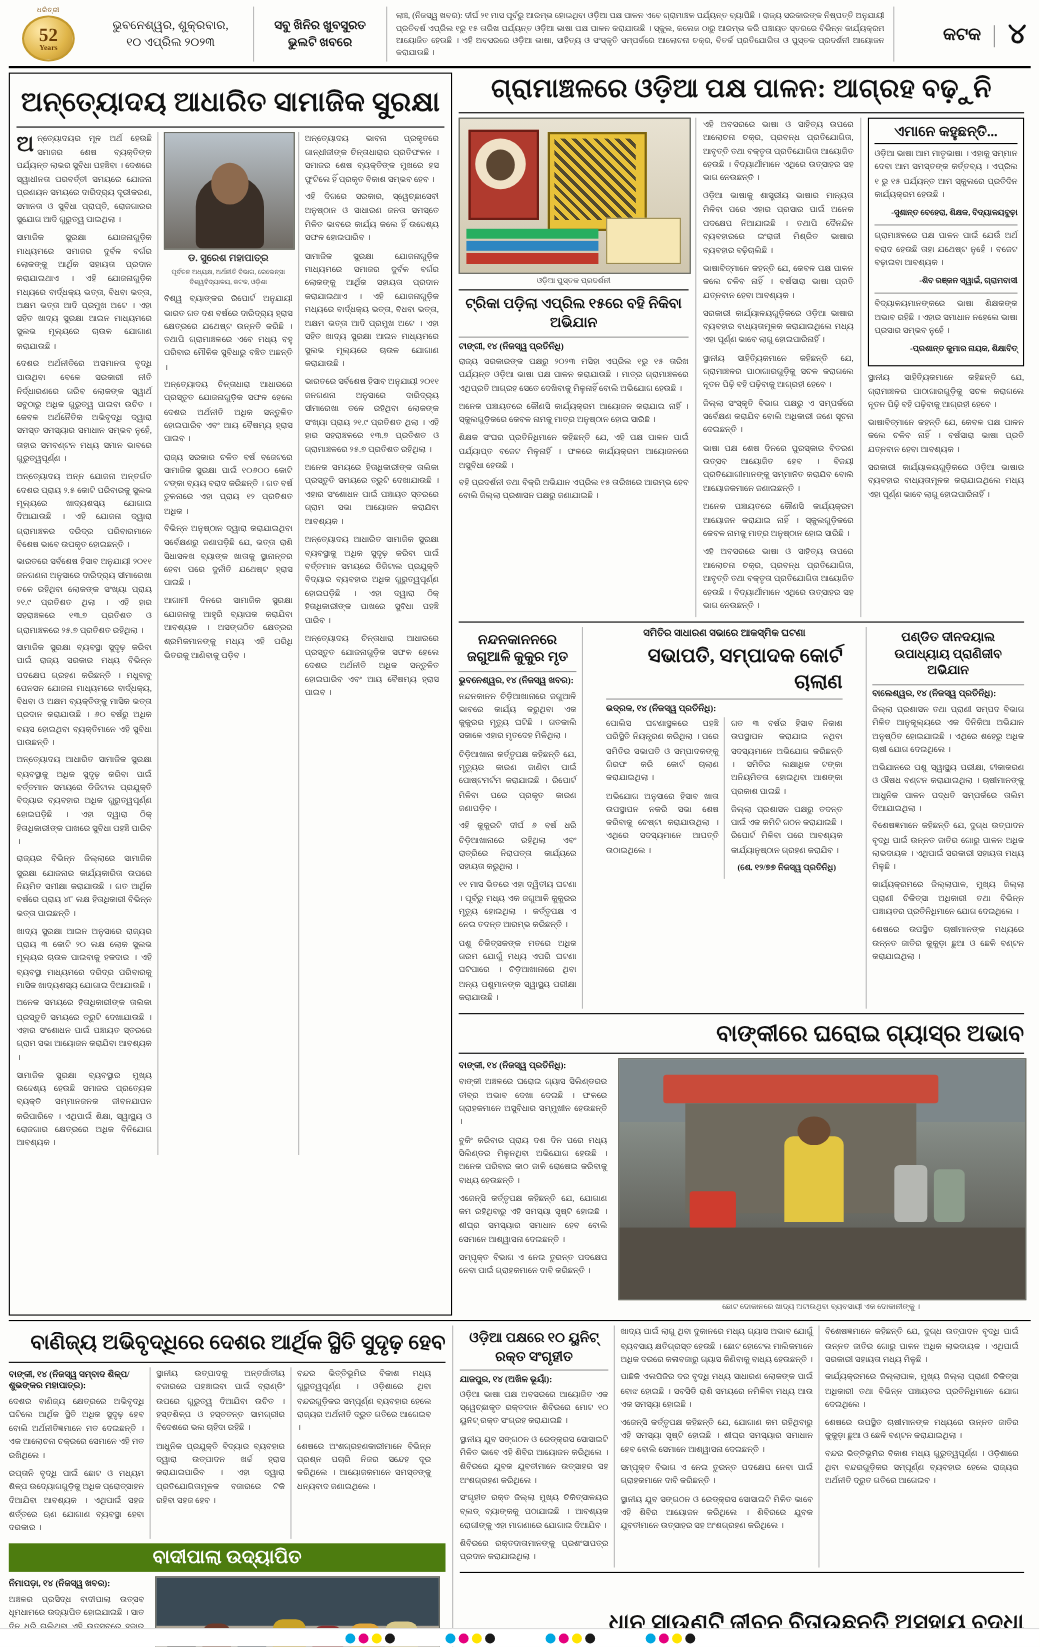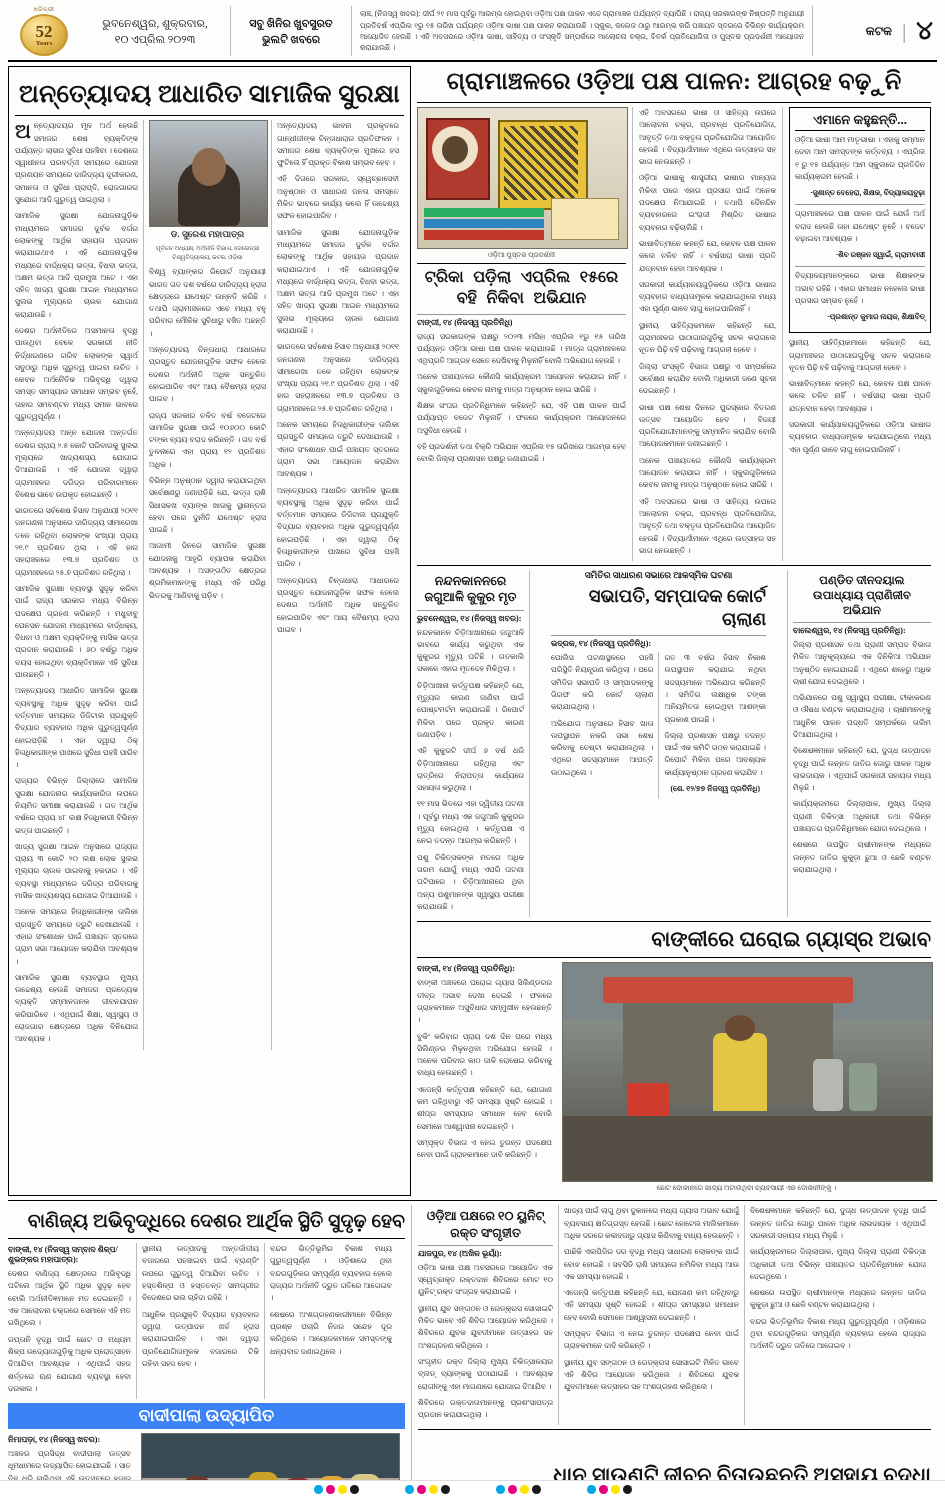--- a/index.html
+++ b/index.html
@@ -69,21 +69,21 @@
     text-align:justify;
     display:flex;align-items:center;
     color:#222;
   }
   .edition{
     width:120px;
     display:flex;align-items:center;justify-content:flex-end;gap:10px;
     padding-right:4px;
     border-left:1px solid #bbb;
   }
-  .edition .ename{font-size:12px;font-weight:bold;}
+  .edition .ename{font-size:16px;font-weight:bold;}
   .edition .pno{font-size:26px;font-weight:bold;}
 
   
   .hrule{border-top:1px solid #000;margin:4px 0;}
   .thin{border-top:1px solid #999;margin:3px 0;}
   .cols{display:flex;}
   .col{box-sizing:border-box;}
   .vsep{border-left:1px solid #bbb;}
 
   h1.head{
@@ -152,21 +152,21 @@
   .box-title{
     font-size:13px;font-weight:bold;text-align:center;
     border-bottom:1px solid #000;padding-bottom:2px;margin-bottom:3px;
   }
   .quote-block{margin-bottom:6px;}
   .quote-attrib{
     font-size:7.4px;font-weight:bold;text-align:right;line-height:1.5;margin-top:2px;
   }
 
   .rev-head{
-    background:#3b82f6;color:#fff;font-size:17px;font-weight:bold;
+    background:#4d7c0f;color:#fff;font-size:17px;font-weight:bold;
     text-align:center;padding:3px 4px;margin:4px 0;
   }
   .kicker{
     font-size:9px;text-align:center;font-weight:bold;margin-bottom:2px;
   }
 
   
   .cmyk{
     position:absolute;left:0;bottom:0;width:945px;height:16px;
     display:flex;align-items:center;justify-content:center;gap:46px;
@@ -267,21 +267,21 @@
             <div style="position:absolute;left:24px;top:28px;width:26px;height:28px;border-radius:50%;background:#5b4632;"></div>
             <div style="position:absolute;left:80px;top:12px;width:86px;height:86px;background:#e8c23a;border:2px solid #7a6210;"></div>
             <div style="position:absolute;left:86px;top:18px;width:74px;height:74px;background:repeating-linear-gradient(45deg,#2b2b2b 0 3px,#e8c23a 3px 7px);opacity:.8;"></div>
             <div style="position:absolute;left:6px;bottom:8px;width:120px;height:10px;background:#c0392b;"></div>
             <div style="position:absolute;left:6px;bottom:20px;width:120px;height:9px;background:#2e86c1;"></div>
             <div style="position:absolute;left:6px;bottom:31px;width:120px;height:9px;background:#27ae60;"></div>
             <div style="position:absolute;right:8px;bottom:8px;width:66px;height:40px;background:#f6e7b4;border:1px solid #9a8a52;"></div>
           </div>
           <div class="caption">ଓଡ଼ିଆ ପୁସ୍ତକ ପ୍ରଦର୍ଶନୀ</div>
           <div class="hrule"></div>
-          <h3 class="head" style="font-size:16px;font-family:Liberation Mono, monospace;">ଟ୍ରିକା ପଡ଼ିଲା ଏପ୍ରିଲ ୧୫ରେ ବହି ନିକିବା ଅଭିଯାନ</h3>
+          <h3 class="head" style="font-size:13px;">ଟ୍ରିକା ପଡ଼ିଲା ଏପ୍ରିଲ ୧୫ରେ ବହି ନିକିବା ଅଭିଯାନ</h3>
           <div class="thin"></div>
           <div class="dateline">ଟାଙ୍ଗୀ, ୧୪ (ନିଜସ୍ୱ ପ୍ରତିନିଧି)</div>
           <p class="body">ରାଜ୍ୟ ସରକାରଙ୍କ ପକ୍ଷରୁ ୨୦୨୩ ମସିହା ଏପ୍ରିଲ ୧ରୁ ୧୫ ତାରିଖ ପର୍ଯ୍ୟନ୍ତ ଓଡ଼ିଆ ଭାଷା ପକ୍ଷ ପାଳନ କରାଯାଉଛି । ମାତ୍ର ଗ୍ରାମାଞ୍ଚଳରେ ଏଥିପ୍ରତି ଆଗ୍ରହ ସେତେ ଦେଖିବାକୁ ମିଳୁନାହିଁ ବୋଲି ଅଭିଯୋଗ ହେଉଛି ।</p>
           <p class="body">ଅନେକ ପଞ୍ଚାୟତରେ କୌଣସି କାର୍ଯ୍ୟକ୍ରମ ଆୟୋଜନ କରାଯାଇ ନାହିଁ । ସ୍କୁଲଗୁଡ଼ିକରେ କେବଳ ନାମକୁ ମାତ୍ର ଅନୁଷ୍ଠାନ ହୋଇ ସାରିଛି ।</p>
           <p class="body">ଶିକ୍ଷକ ସଂଘର ପ୍ରତିନିଧିମାନେ କହିଛନ୍ତି ଯେ, ଏହି ପକ୍ଷ ପାଳନ ପାଇଁ ପର୍ଯ୍ୟାପ୍ତ ବଜେଟ ମିଳୁନାହିଁ । ଫଳରେ କାର୍ଯ୍ୟକ୍ରମ ଆୟୋଜନରେ ଅସୁବିଧା ହେଉଛି ।</p>
           <p class="body">ବହି ପ୍ରଦର୍ଶନୀ ତଥା ବିକ୍ରି ଅଭିଯାନ ଏପ୍ରିଲ ୧୫ ତାରିଖରେ ଆରମ୍ଭ ହେବ ବୋଲି ଜିଲ୍ଲା ପ୍ରଶାସନ ପକ୍ଷରୁ ଜଣାଯାଇଛି ।</p>
         </div>
 
         <div class="col vsep" style="width:150px;padding:0 6px;">
           <p class="body">ଏହି ଅବସରରେ ଭାଷା ଓ ସାହିତ୍ୟ ଉପରେ ଆଲୋଚନା ଚକ୍ର, ପ୍ରବନ୍ଧ ପ୍ରତିଯୋଗିତା, ଆବୃତ୍ତି ତଥା ବକ୍ତୃତା ପ୍ରତିଯୋଗିତା ଆୟୋଜିତ ହେଉଛି । ବିଦ୍ୟାର୍ଥୀମାନେ ଏଥିରେ ଉତ୍ସାହର ସହ ଭାଗ ନେଉଛନ୍ତି ।</p>

